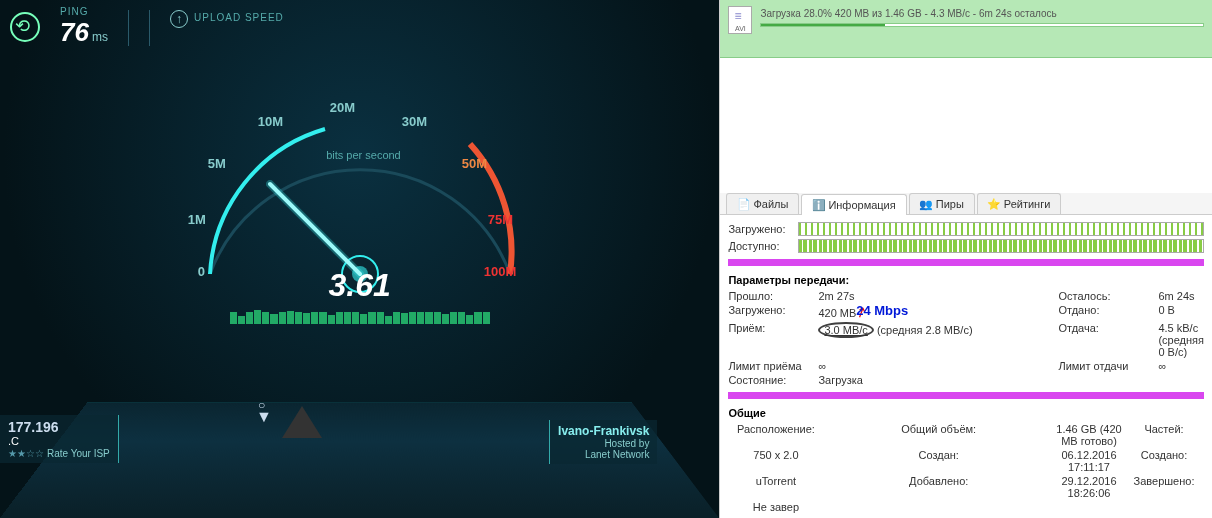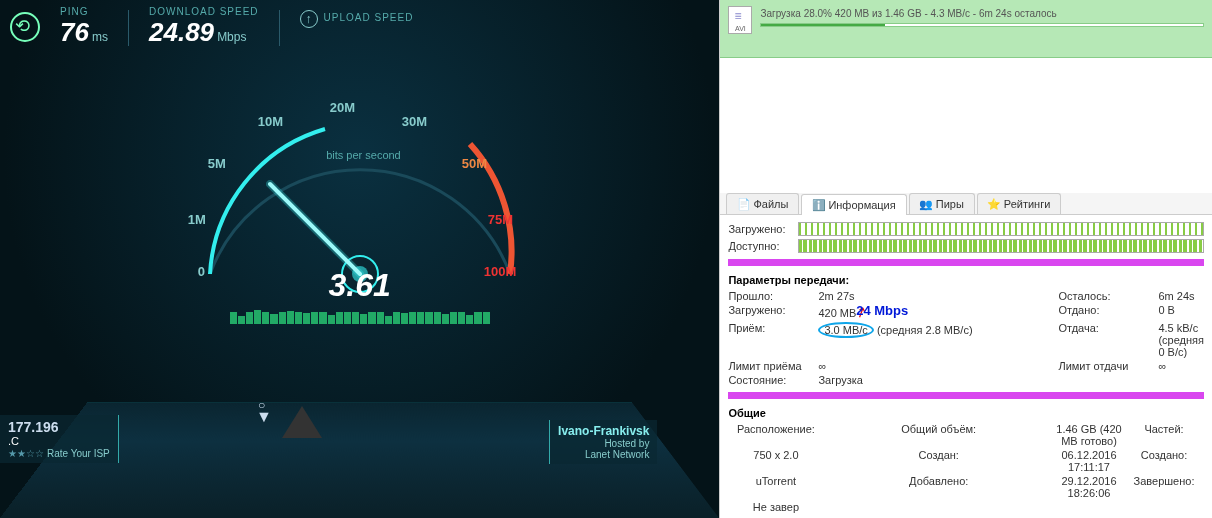--- a/index.html
+++ b/index.html
@@ -51,39 +51,35 @@
 .tab-icon { width: 12px; height: 12px; display: inline-block; }
 .info-section { padding: 4px 8px; overflow: hidden; }
 .barcode-row { display: flex; align-items: center; margin: 3px 0; }
 .barcode-label { width: 70px; color: #333; }
 .barcode { flex: 1; height: 14px; border: 1px solid #aaa; background: repeating-linear-gradient(90deg, #8c4 0, #8c4 3px, #fff 3px, #fff 4px, #8c4 4px, #8c4 8px, #fff 8px, #fff 10px); }
 .barcode.sparse { background: repeating-linear-gradient(90deg, #8c4 0, #8c4 2px, #fff 2px, #fff 6px); }
 .section-header { font-weight: bold; margin: 6px 0 4px; border-top: 7px solid #d946ef; padding-top: 8px; }
 .param-grid { display: grid; grid-template-columns: 90px 240px 100px 1fr; row-gap: 2px; font-size: 11px; color: #333; }
 .param-grid .val { color: #333; }
 .annotation { color: #0018d8; font-weight: bold; font-size: 13px; position: relative; left: -10px; top: -2px; }
-.red-circle { border: 2px solid #0ea5e9; border-radius: 50%; padding: 0 4px; display: inline-block; }
+.red-circle { border: 2px solid #404040; border-radius: 50%; padding: 0 4px; display: inline-block; text-decoration: underline; }
 .red-arrow { color: #e00; font-size: 14px; display: inline-block; transform: rotate(-25deg); margin: 0 -4px; }
 .common-grid { display: grid; grid-template-columns: 95px 1fr 70px 80px; row-gap: 2px; font-size: 11px; color: #333; text-align: center; }
 </style>
 </head>
 <body>
 
 <div class="left-panel">
   <div class="top-bar">
     <div class="retry-icon"></div>
     <div class="metric-block">
       <span class="metric-label">PING</span>
       <span><span class="metric-value">76</span> <span class="metric-unit">ms</span></span>
     </div>
     <div style="width:1px;height:36px;background:#2a5a6a;margin-top:4px"></div>
-    <div class="metric-block">
-      <span class="metric-label">DOWNLOAD SPEED</span>
-      <span><span class="metric-value">24.89</span> <span class="metric-unit">Mbps</span></span>
-    </div>
     <div style="width:1px;height:36px;background:#2a5a6a;margin-top:4px"></div>
     <div class="metric-block">
       <div style="display:flex;gap:6px;align-items:center">
         <span class="upload-circle">↑</span>
         <span class="metric-label">UPLOAD SPEED</span>
       </div>
     </div>
   </div>
 
   <div class="speedometer">

